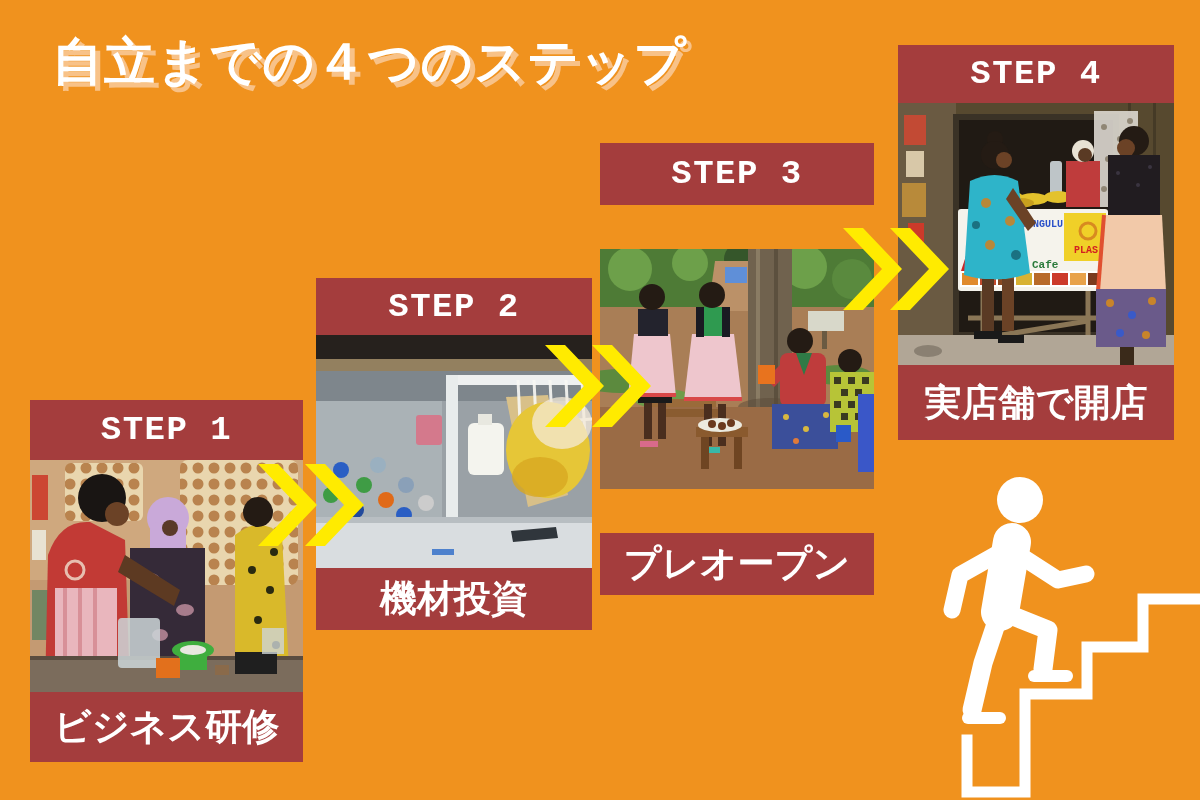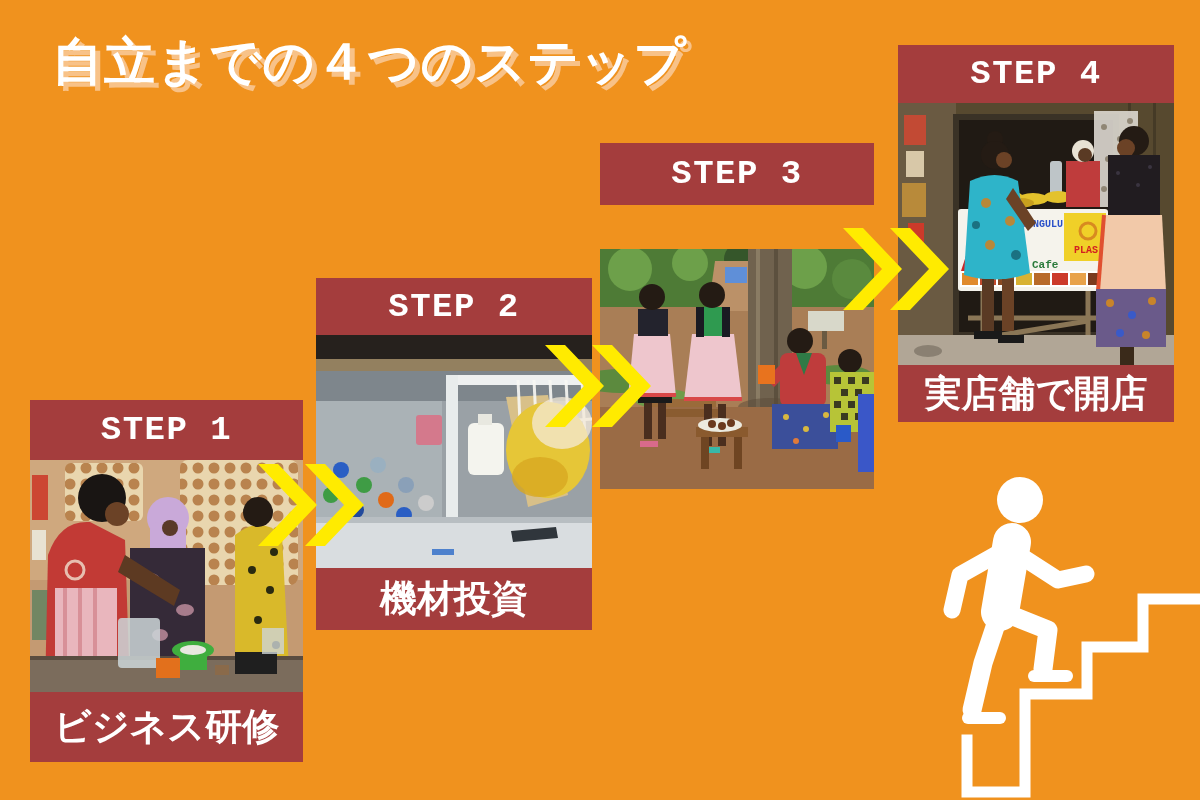--- a/index.html
+++ b/index.html
@@ -28,21 +28,21 @@
   .arrow{position:absolute;z-index:5;}
   .stairs{position:absolute;left:930px;top:460px;z-index:2;}
   
   .s1{left:30px;top:400px;width:273px;}
   .s1 .step-header{height:60px;} .s1 .step-photo{height:232px;} .s1 .step-label{height:70px;}
   .s2{left:316px;top:278px;width:276px;}
   .s2 .step-header{height:57px;} .s2 .step-photo{height:233px;} .s2 .step-label{height:62px;}
   .s3{left:600px;top:143px;width:274px;gap:44px;}
   .s3 .step-header{height:62px;} .s3 .step-photo{height:240px;} .s3 .step-label{height:62px;}
   .s4{left:898px;top:45px;width:276px;}
-  .s4 .step-header{height:58px;} .s4 .step-photo{height:262px;} .s4 .step-label{height:57px;}
+  .s4 .step-header{height:58px;} .s4 .step-photo{height:262px;} .s4 .step-label{height:75px;}
   .a1{left:258px;top:464px;}
   .a2{left:545px;top:345px;}
   .a3{left:843px;top:228px;}
 </style>
 </head>
 <body>
 
 <div class="canvas">
 
   <div class="page-title">自立までの４つのステップ</div>
@@ -221,20 +221,21 @@
         <rect x="236" y="176" width="15" height="17" fill="#2a5ac8"></rect>
         <rect x="96" y="178" width="52" height="10" fill="#8a5a2e"></rect>
         <rect x="101" y="188" width="8" height="32" fill="#6f4522"></rect>
           <rect x="134" y="188" width="8" height="32" fill="#6f4522"></rect>
         <ellipse cx="120" cy="176" rx="22" ry="7" fill="#eceadf"></ellipse>
         <circle cx="112" cy="175" r="4" fill="#6b3a1e"></circle>
           <circle cx="122" cy="177" r="4" fill="#6b3a1e"></circle>
           <circle cx="131" cy="174" r="4" fill="#6b3a1e"></circle>
       </svg>
     </div>
+    <div class="step-label">プレオープン</div>
   </div>
 
   <div class="step s4">
     <div class="step-header">STEP 4</div>
     <div class="step-photo">
       <svg width="276" height="262" viewBox="0 0 276 262">
         <rect width="276" height="262" fill="#57492f"></rect>
         <rect x="20" y="0" width="3" height="262" fill="#453a26"></rect>
           <rect x="40" y="0" width="3" height="262" fill="#453a26"></rect>
         <rect x="230" y="0" width="3" height="262" fill="#453a26"></rect>

